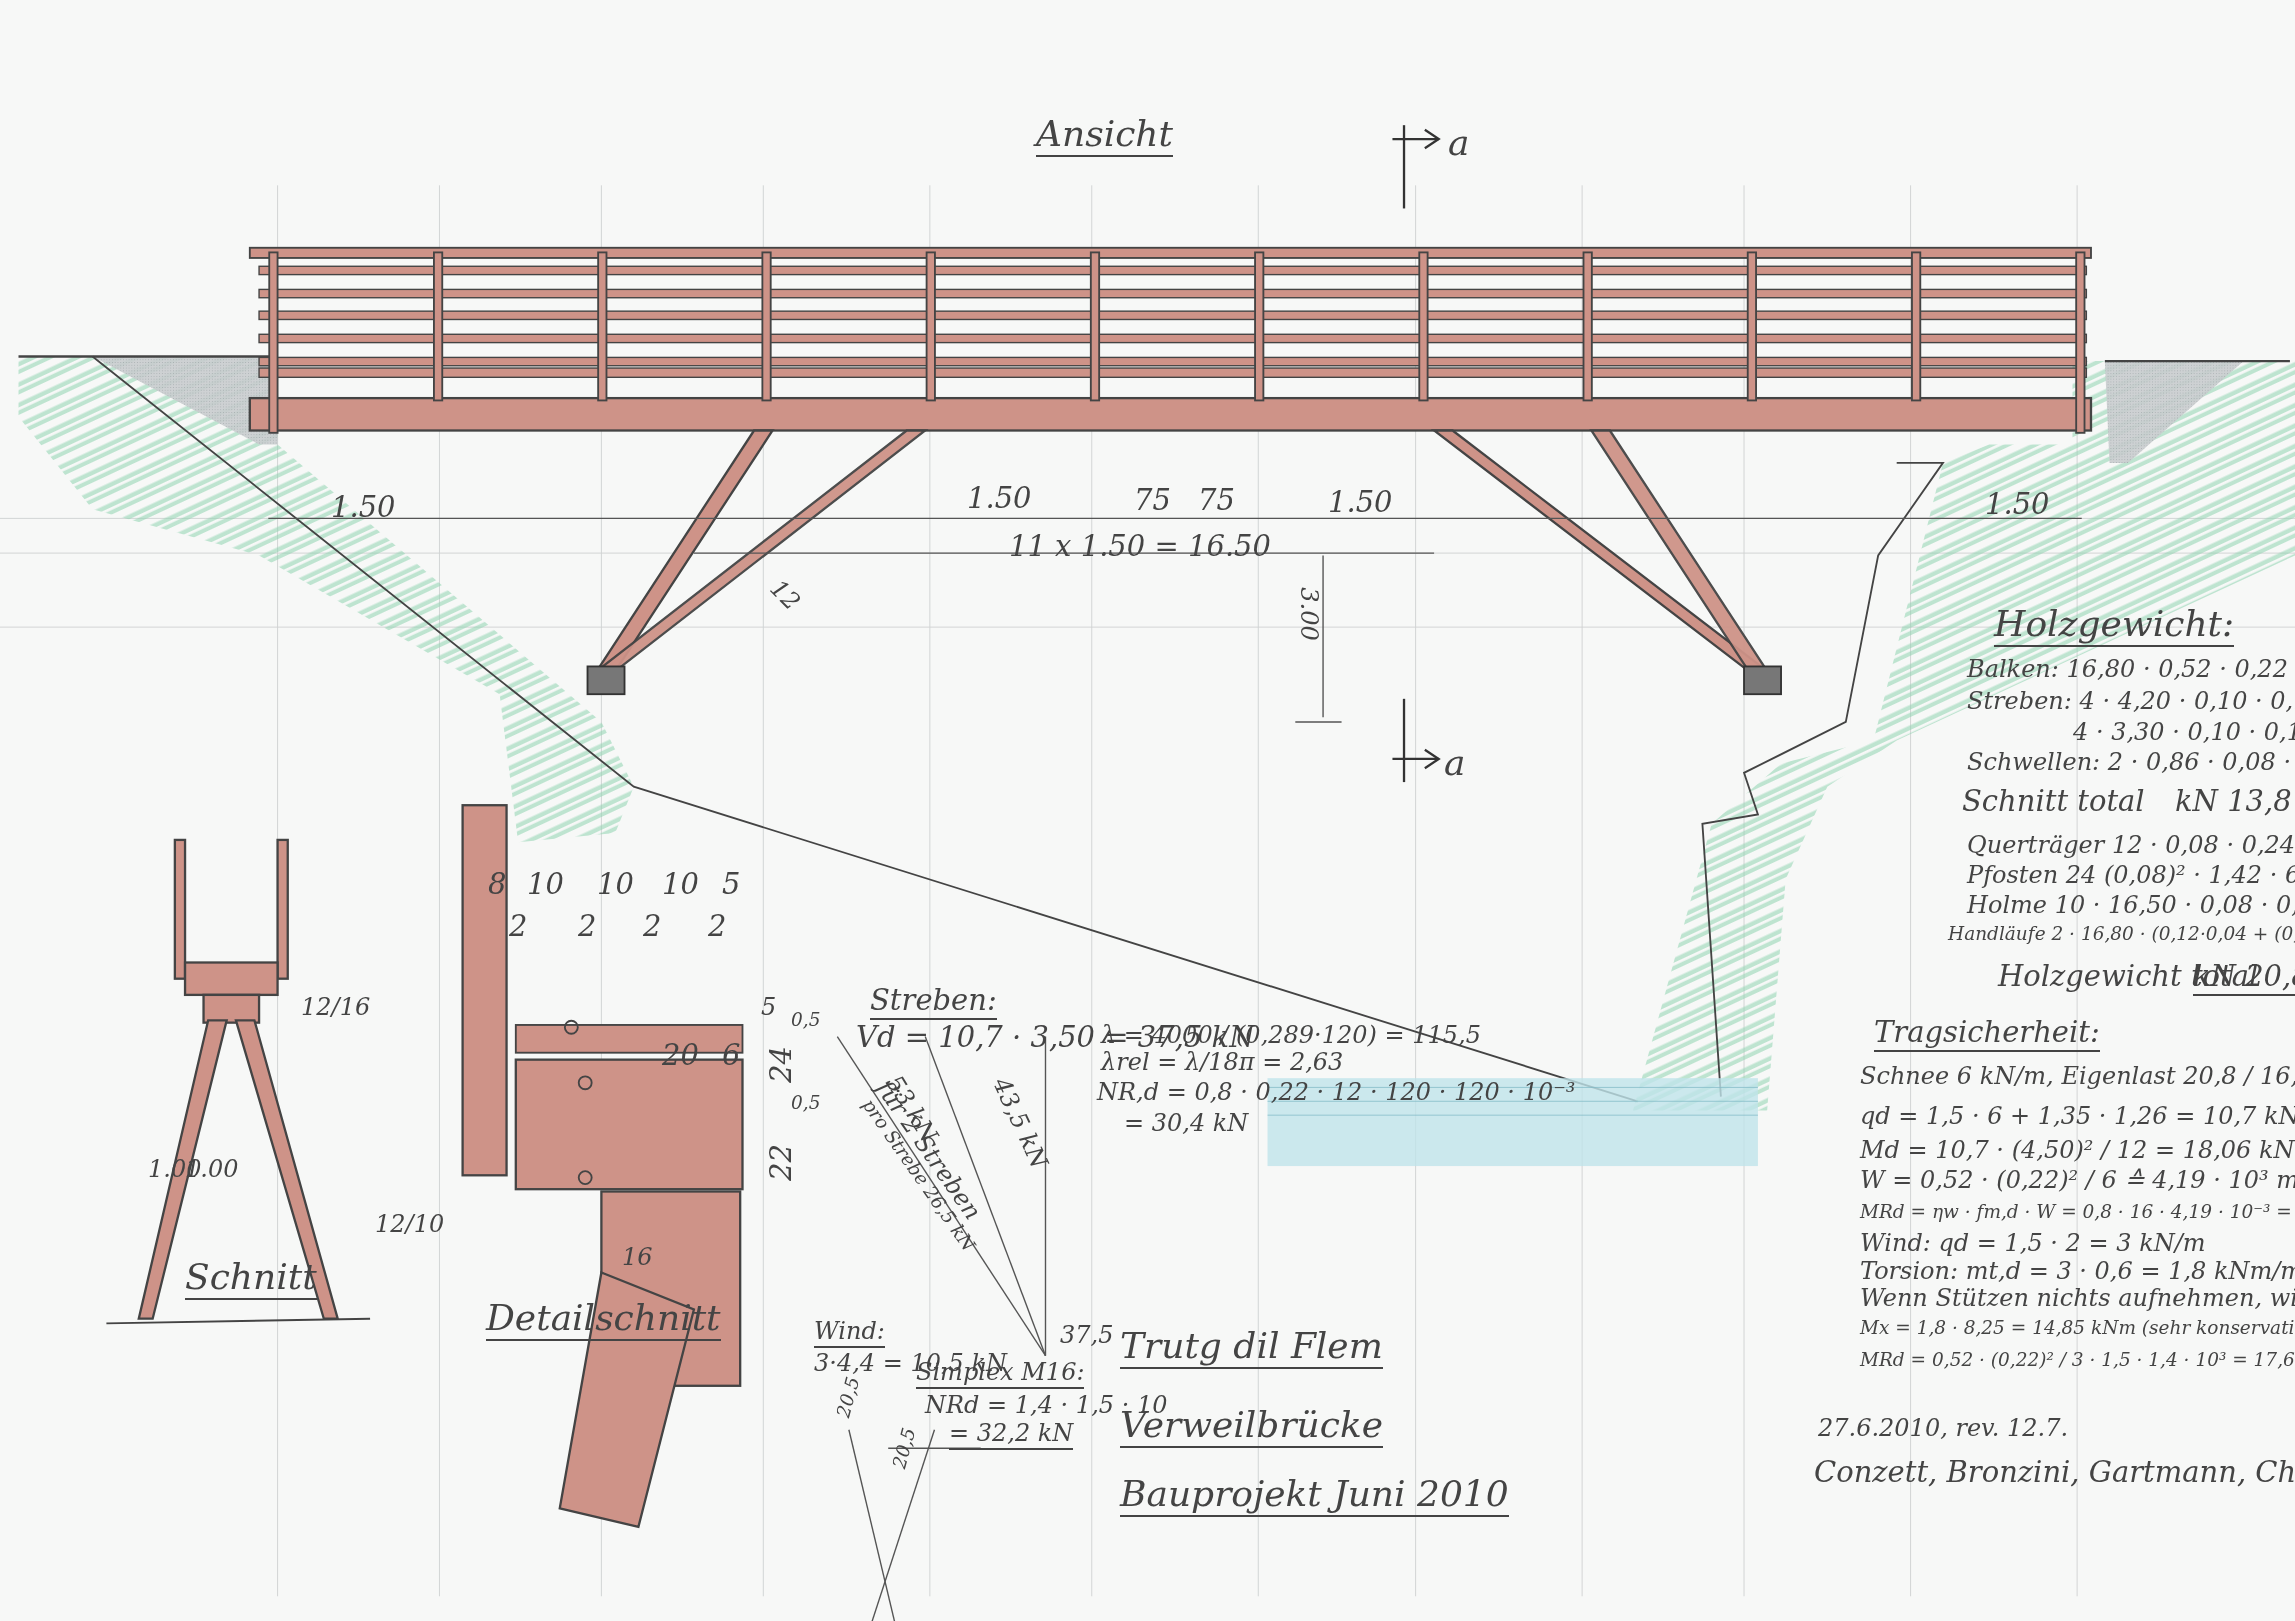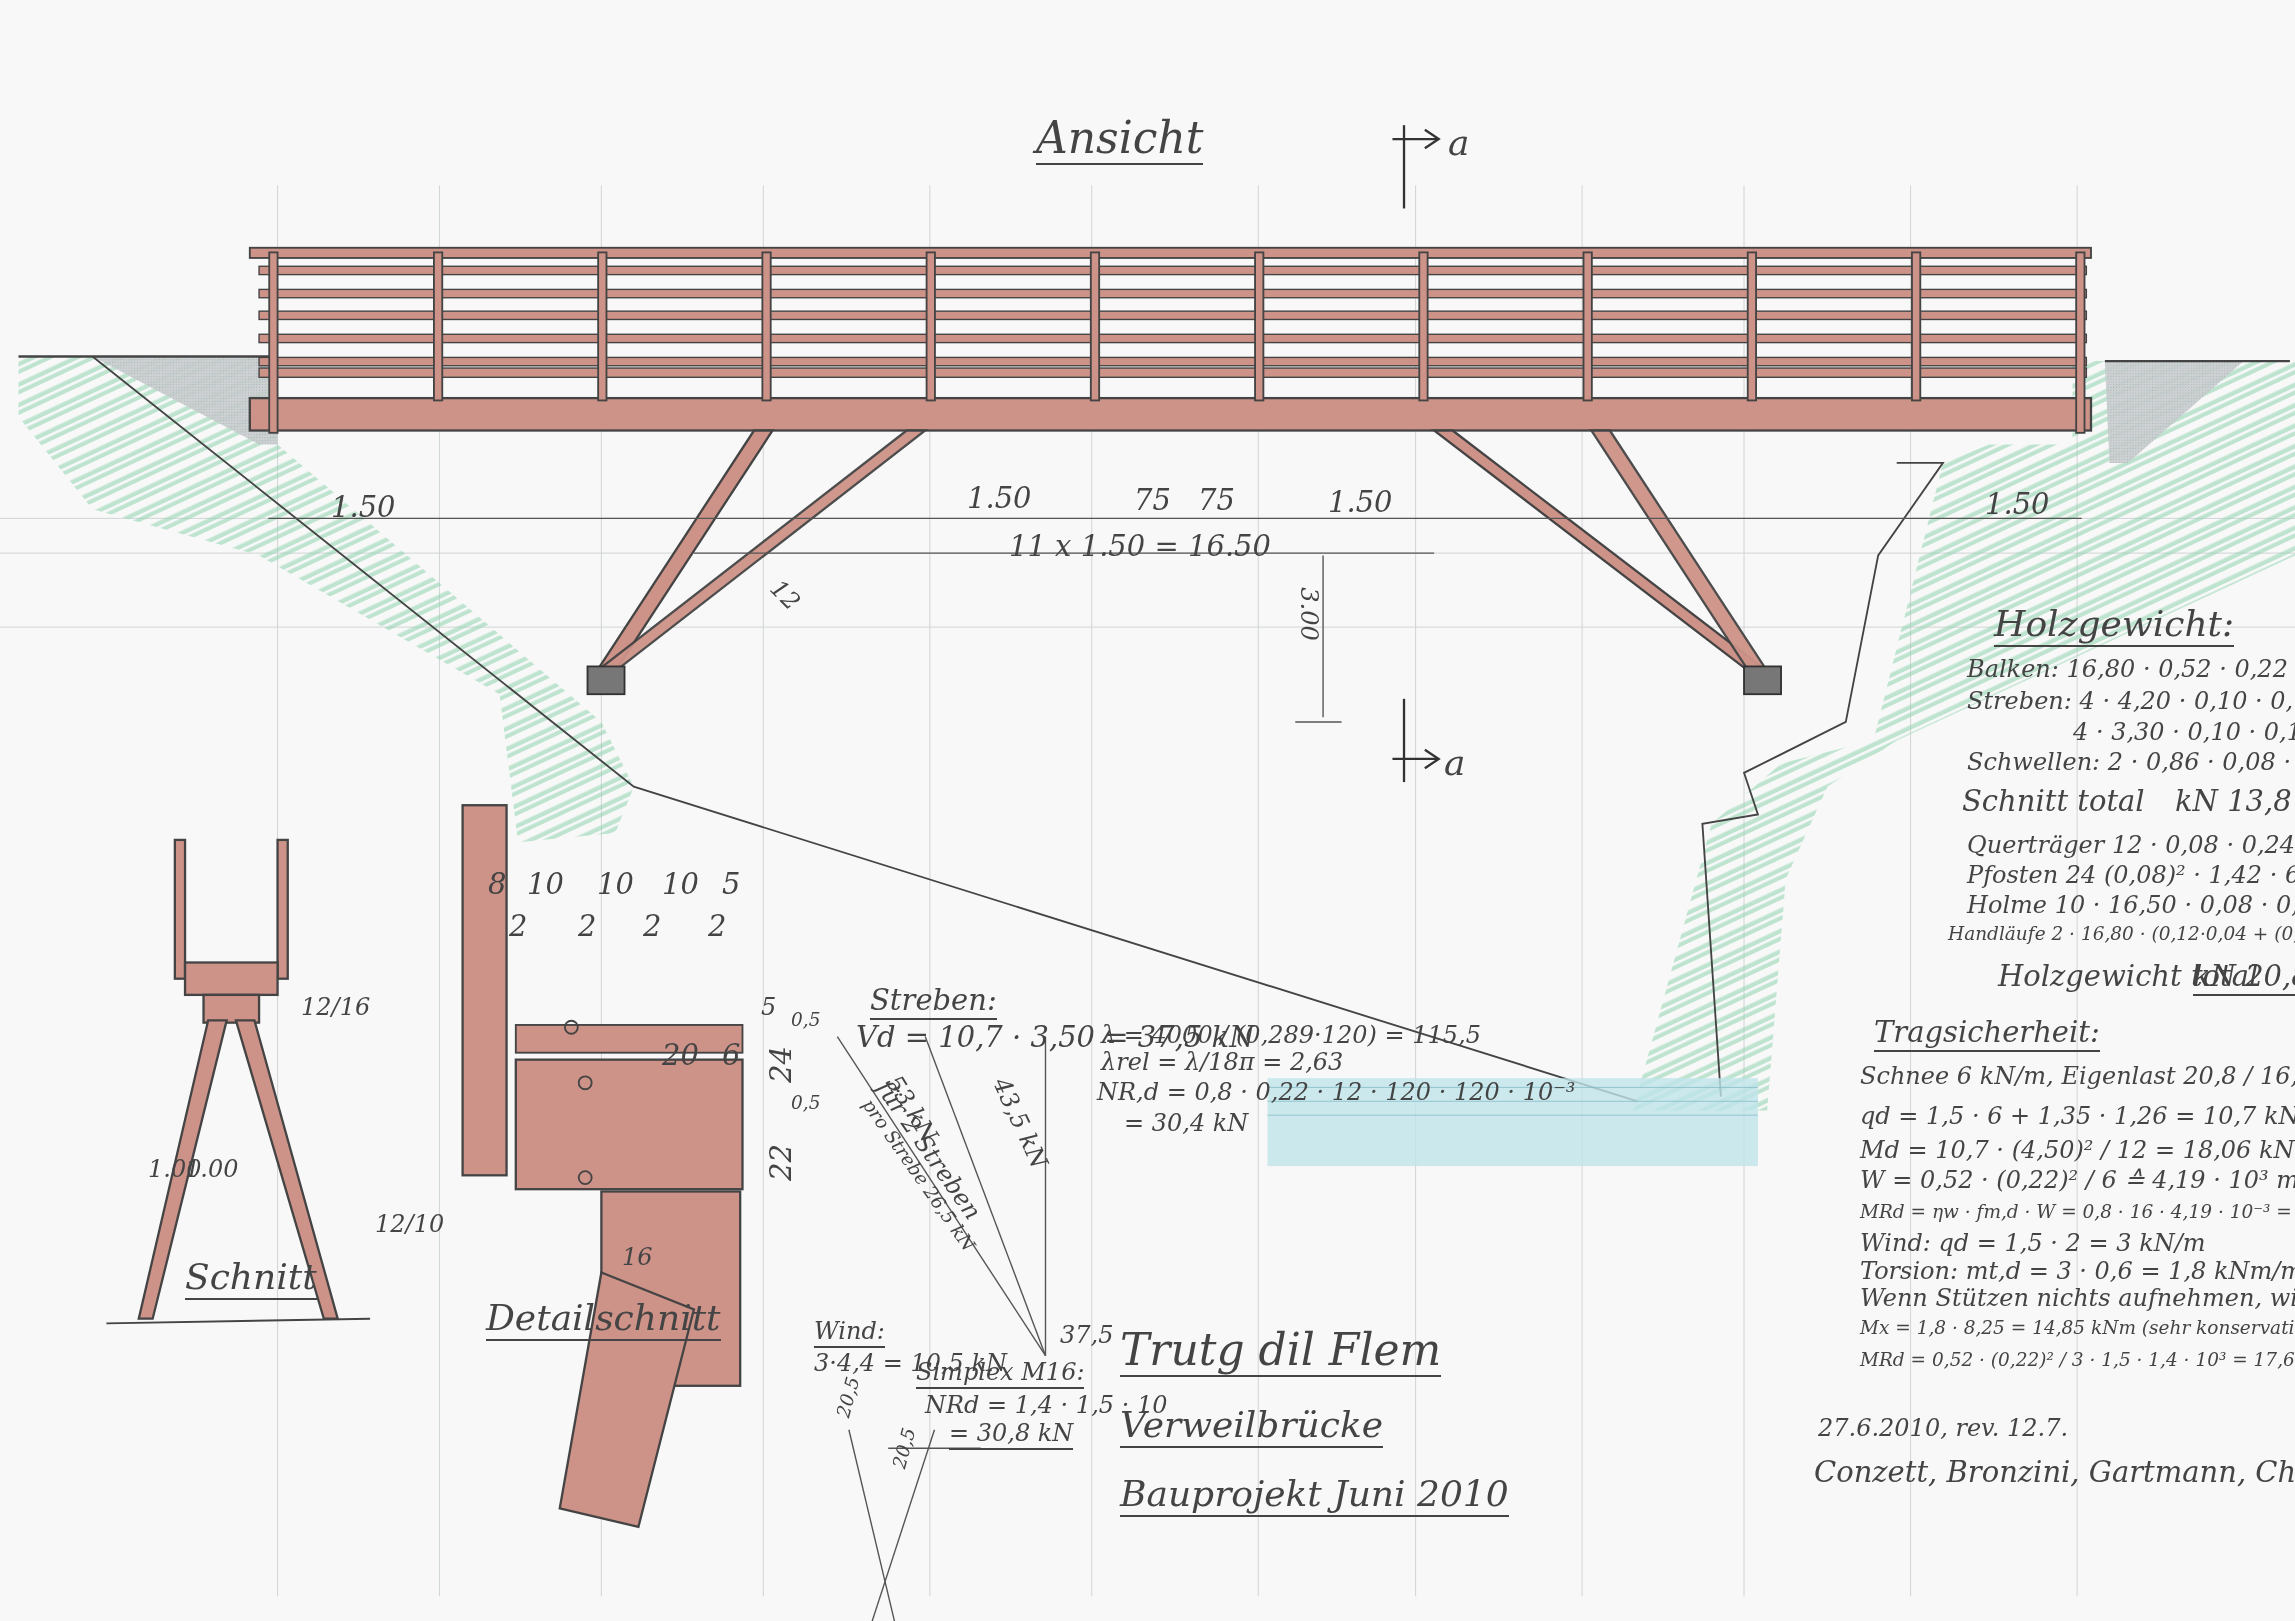--- a/index.html
+++ b/index.html
@@ -1,21 +1,21 @@
 <!DOCTYPE html>
 <html style="font-size:7.4px"><head>
 <meta charset="utf-8">
 <style>
   html,body{margin:0;padding:0;background:#f7f8f7;}
   body{width:2295px;height:1622px;position:relative;overflow:hidden;
        font-family:"DejaVu Sans", sans-serif;color:#3a3a3a;}
   .sheet{position:absolute;left:0;top:0;width:2295px;height:1622px;}
   .hw{position:absolute;font-family:"DejaVu Serif", serif;font-style:italic;
       color:#444;white-space:nowrap;line-height:1;}
-  .title{font-size:44px;text-align:right;}
+  .title{font-size:36px;text-align:right;}
   .big{font-size:36px;}
   .mid{font-size:29px;}
   .sm{font-size:24px;}
   .xs{font-size:18.5px;}
   .ul{border-bottom:2.8px solid #444;padding-bottom:2.8px;}
 </style>
 </head>
 <body>
 
 <div class="sheet">
@@ -207,21 +207,21 @@
   <div class="hw sm" style="left:847px;top:1138px;transform:rotate(55deg);">für 2 Streben</div>
   <div class="hw xs" style="left:828px;top:1166px;transform:rotate(55deg);">pro Strebe 26,5 kN</div>
   <div class="hw sm" style="left:1060px;top:1323px;">37,5</div>
 
   <div class="hw sm ul" style="left:814px;top:1319px;">Wind:</div>
   <div class="hw sm" style="left:814px;top:1351px;">3·4,4 = 10,5 kN</div>
   <div class="hw xs" style="left:828px;top:1388px;transform:rotate(-75deg);">20,5</div>
   <div class="hw xs" style="left:884px;top:1439px;transform:rotate(-75deg);">20,5</div>
   <div class="hw sm ul" style="left:916px;top:1360px;">Simplex M16:</div>
   <div class="hw sm" style="left:925px;top:1393px;">NRd = 1,4 · 1,5 · 10</div>
-  <div class="hw sm ul" style="left:949px;top:1421px;">= 30,8 kN</div>
+  <div class="hw sm ul" style="left:949px;top:1421px;">= 32,2 kN</div>
 
   <div class="hw title ul" style="left:1120px;top:1328px;">Trutg dil Flem</div>
   <div class="hw big ul" style="left:1120px;top:1407px;">Verweilbrücke</div>
   <div class="hw big ul" style="left:1120px;top:1476px;">Bauprojekt Juni 2010</div>
 
   <div class="hw big ul" style="left:1994px;top:606px;">Holzgewicht:</div>
 
   <div class="hw sm" style="left:1967px;top:657px;">Balken: 16,80 · 0,52 · 0,22 · 6 = 11,53</div>
   <div class="hw sm" style="left:1967px;top:689px;"><span>Streben:</span> <span>4 · 4,20 · 0,10 · 0,12 · 6 =</span> </div>
   <div class="hw sm" style="left:2073px;top:720px;"><span>4 · 3,30 · 0,10 · 0,12 · 6 =</span> </div>

